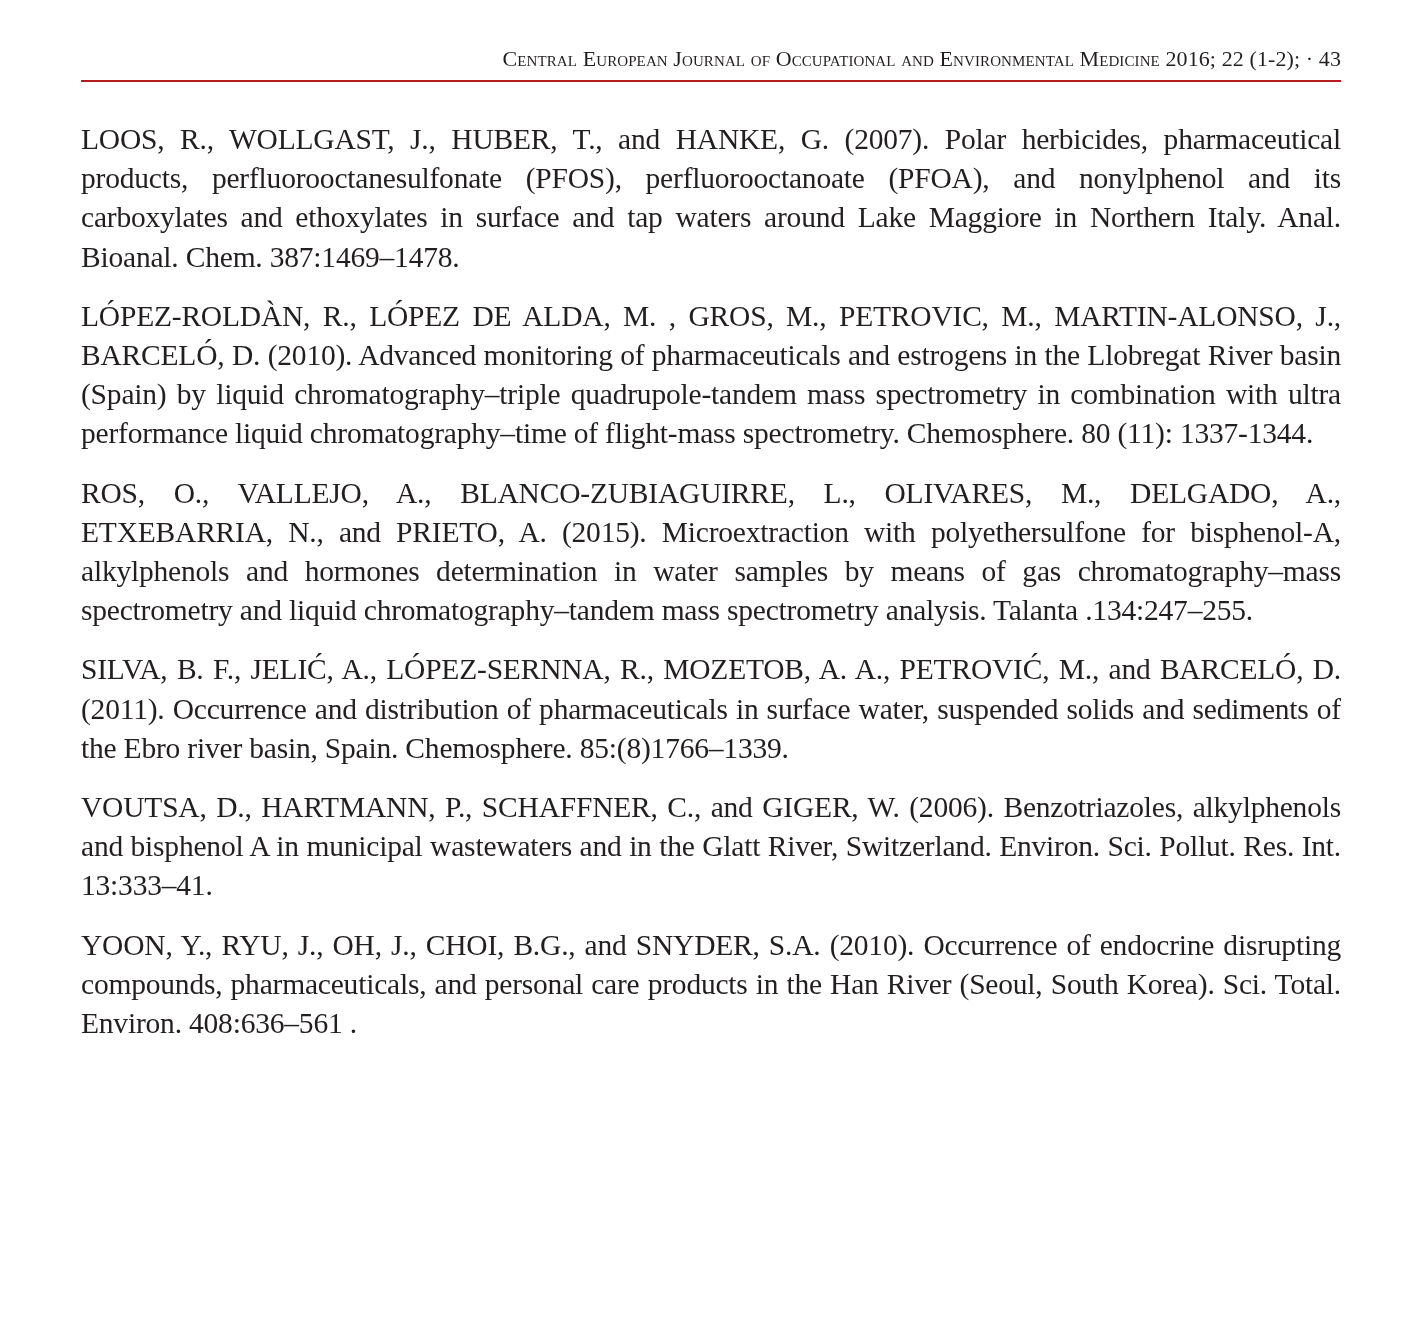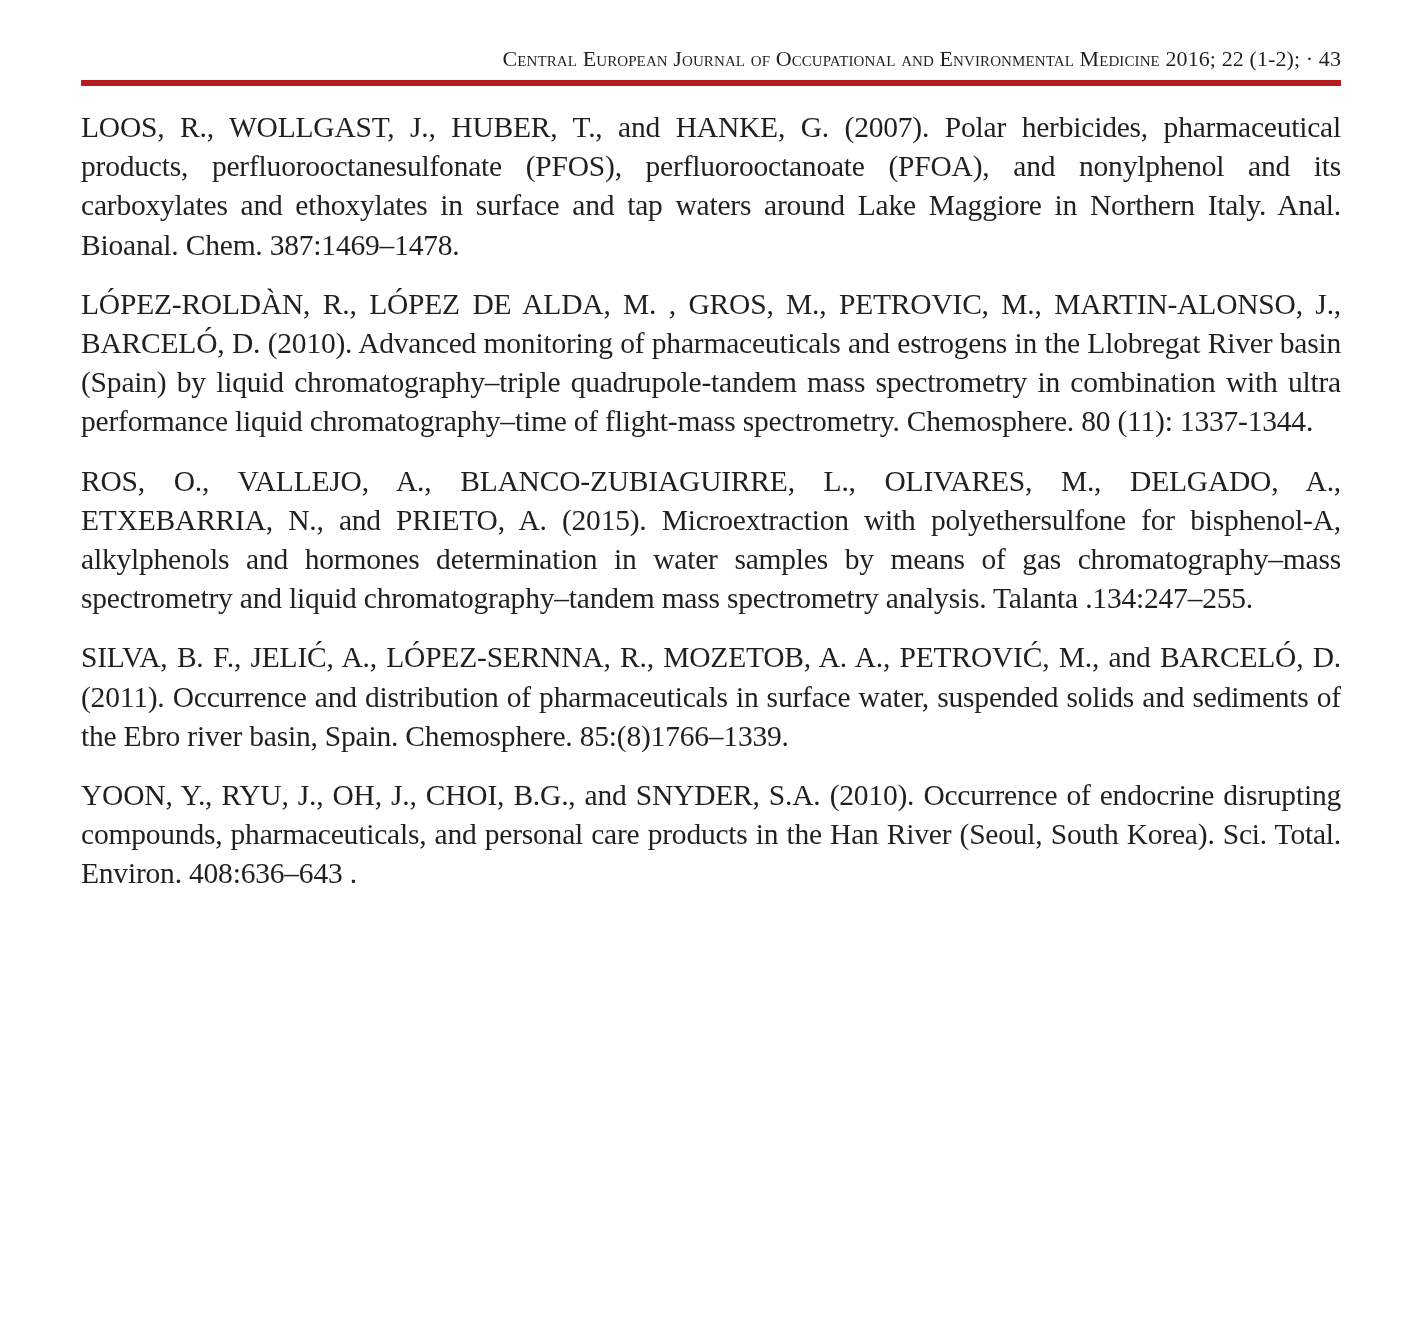--- a/index.html
+++ b/index.html
@@ -14,35 +14,35 @@
       overflow: hidden;
       color: #231f20;
       font-family: "Liberation Serif", "DejaVu Serif", serif;
     }
     .running-header {
       position: absolute;
       left: 81px;
       right: 74px;
       top: 44px;
       height: 36px;
-      border-bottom: 6px solid #b91c1c;
+      border-bottom: 2px solid #b91c1c;
       text-align: right;
     }
     .running-header-text {
       font-size: 22px;
       line-height: 30px;
       font-variant: small-caps;
       letter-spacing: 0.1px;
       white-space: nowrap;
     }
     .references {
       position: absolute;
       left: 81px;
       width: 1260px;
-      top: 108px;
+      top: 120px;
     }
     .reference {
       margin: 0 0 20px 0;
       font-size: 29.5px;
       line-height: 39.2px;
       text-align: justify;
       letter-spacing: -0.2px;
       word-spacing: 0px;
     }
   </style>
@@ -51,14 +51,15 @@
 
 <div class="running-header">
   <span class="running-header-text">Central European Journal of Occupational and Environmental Medicine 2016; 22 (1-2); · 43</span>
 </div>
 
 <div class="references">
   <p class="reference">LOOS, R., WOLLGAST, J., HUBER, T., and HANKE, G. (2007). Polar herbicides, pharmaceutical products, perfluorooctanesulfonate (PFOS), perfluorooctanoate (PFOA), and nonylphenol and its carboxylates and ethoxylates in surface and tap waters around Lake Maggiore in Northern Italy. Anal. Bioanal. Chem. 387:1469–1478.</p>
   <p class="reference">LÓPEZ-ROLDÀN, R., LÓPEZ DE ALDA, M. , GROS, M., PETROVIC, M., MARTIN-ALONSO, J., BARCELÓ, D.  (2010). Advanced monitoring of pharmaceuticals and estrogens in the Llobregat River basin (Spain) by liquid chromatography–triple quadrupole-tandem mass spectrometry in combination with ultra performance liquid chromatography–time of flight-mass spectrometry. Chemosphere. 80 (11): 1337-1344.</p>
   <p class="reference">ROS, O., VALLEJO, A., BLANCO-ZUBIAGUIRRE, L., OLIVARES, M., DELGADO, A., ETXEBARRIA, N., and PRIETO, A. (2015). Microextraction with polyethersulfone for bisphenol-A, alkylphenols and hormones determination in water samples by means of gas chromatography–mass spectrometry and liquid chromatography–tandem mass spectrometry analysis. Talanta .134:247–255.</p>
   <p class="reference">SILVA, B. F., JELIĆ, A., LÓPEZ-SERNNA, R., MOZETOB, A. A., PETROVIĆ, M., and BARCELÓ, D. (2011). Occurrence and distribution of pharmaceuticals in surface water, suspended solids and sediments of the Ebro river basin, Spain. Chemosphere. 85:(8)1766–1339.</p>
-  <p class="reference">YOON, Y., RYU, J., OH, J., CHOI, B.G., and SNYDER, S.A. (2010). Occurrence of endocrine disrupting compounds, pharmaceuticals, and personal care products in the Han River (Seoul, South Korea). Sci. Total. Environ. 408:636–643 .</p>
+  <p class="reference">VOUTSA, D., HARTMANN, P., SCHAFFNER, C., and GIGER, W. (2006). Benzotriazoles, alkylphenols and bisphenol A in municipal wastewaters and in the Glatt River, Switzerland. Environ. Sci. Pollut. Res. Int. 13:333–41.</p>
+  <p class="reference">YOON, Y., RYU, J., OH, J., CHOI, B.G., and SNYDER, S.A. (2010). Occurrence of endocrine disrupting compounds, pharmaceuticals, and personal care products in the Han River (Seoul, South Korea). Sci. Total. Environ. 408:636–561 .</p>
 </div>
 
 </body></html>

